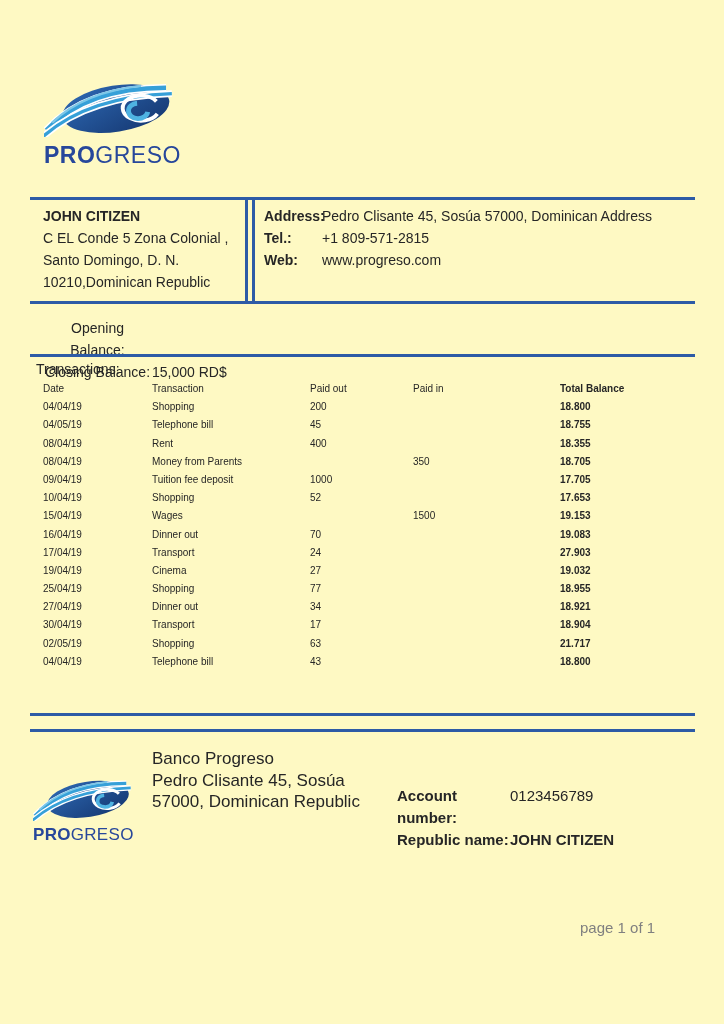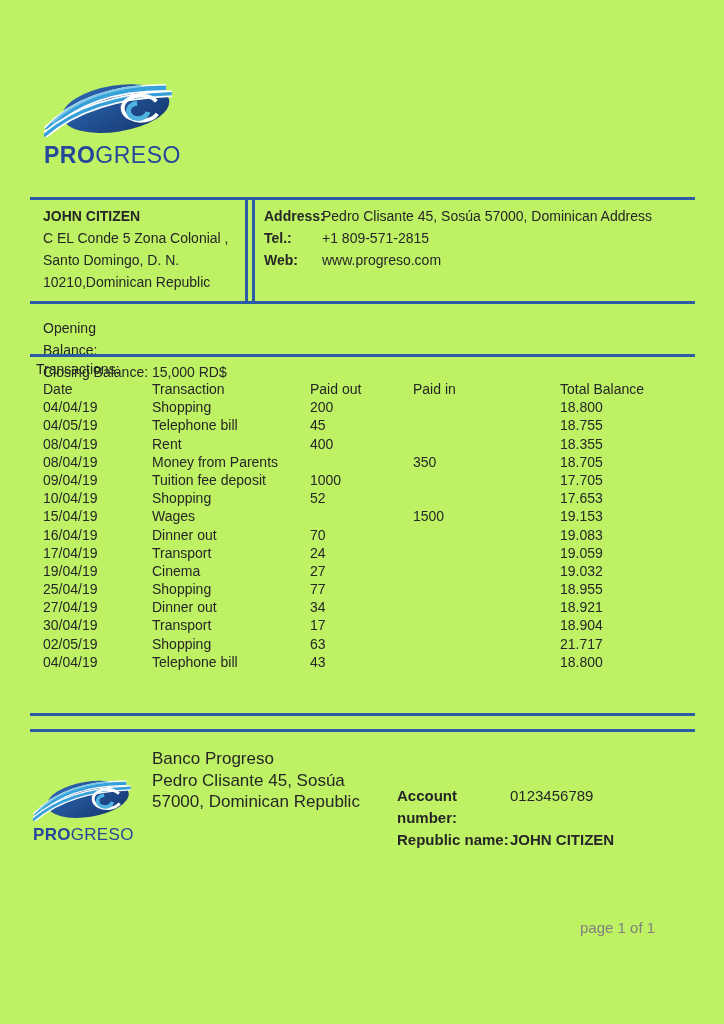--- a/index.html
+++ b/index.html
@@ -1,53 +1,53 @@
 <!DOCTYPE html>
 <html><head>
 <meta charset="utf-8">
 <style>
   * { margin:0; padding:0; box-sizing:border-box; }
   html,body { background:#ffffff; }
   .page {
-    position:relative; width:724px; height:1024px; background:#bef264;
+    position:relative; width:724px; height:1024px; background:#fef9c3;
     font-family:"Liberation Sans", sans-serif; color:#262626; overflow:hidden;
   }
   
   .logo-main { position:absolute; left:44px; top:82px; width:150px; }
   .logo-wordmark { margin-top:1px; font-size:23px; letter-spacing:0.5px; color:#27479b; }
   .logo-wordmark .pro { font-weight:700; }
   .logo-wordmark .greso { font-weight:400; }
   
   .info-box {
     position:absolute; left:30px; top:197px; width:665px;
     border-top:3px solid #2d5ba6; border-bottom:3px solid #2d5ba6;
     display:flex; font-size:14px; line-height:22px;
   }
   .info-left  { width:218px; border-right:3px solid #2d5ba6; padding:5px 6px 8px 13px; }
   .info-right { flex:1; border-left:3px solid #2d5ba6; margin-left:4px; padding:5px 6px 8px 9px; }
   .cust-name { font-weight:700; }
   .info-row { display:flex; }
   .info-row .lbl { font-weight:700; width:58px; flex:0 0 58px; }
   
   .balances { position:absolute; left:43px; top:317px; font-size:14px; line-height:22px; }
-  .balances .b-row { display:flex; }
+  .balances .b-row { display:flex;text-align:center; }
   .balances .b-lbl { width:109px; flex:0 0 109px; }
   .rule { position:absolute; left:30px; width:665px; height:3px; background:#2d5ba6; }
   .rule-balance { top:354px; }
   .rule-a { top:713px; }
   .rule-b { top:729px; }
   
   .tx-label { position:absolute; left:36px; top:361px; font-size:14px; }
-  .tx-table { position:absolute; left:43px; top:380px; width:652px; font-size:14px; }
+  .tx-table { position:absolute; left:43px; top:380px; width:652px; font-size:10px; }
   .t-row { display:flex; height:18.2px; line-height:18.2px; white-space:nowrap; }
   .c-date { width:109px; flex:0 0 109px; }
   .c-tx   { width:158px; flex:0 0 158px; }
   .c-out  { width:103px; flex:0 0 103px; }
   .c-in   { width:147px; flex:0 0 147px; }
-  .c-bal  { flex:1; font-weight:400; }
+  .c-bal  { flex:1; font-weight:700; }
   
   .footer-logo { position:absolute; left:33px; top:779px; width:110px; }
   .footer-logo .logo-wordmark { font-size:17px; margin-top:0; letter-spacing:0.3px; }
   .footer-bank { position:absolute; left:152px; top:748px; font-size:17px; line-height:21.5px; }
   .footer-account { position:absolute; left:397px; top:785px; font-size:15px; line-height:22px; }
   .fa-row { display:flex; }
   .fa-row .lbl { font-weight:700; width:113px; flex:0 0 113px; }
   .fa-row .val-bold { font-weight:700; }
   .page-num { position:absolute; left:580px; top:919px; font-size:15px; color:#808080; }
 </style>
@@ -178,21 +178,21 @@
       <span class="c-tx">Dinner out</span>
       <span class="c-out">70</span>
       <span class="c-in"></span>
       <span class="c-bal">19.083</span>
     </div>
         <div class="t-row">
       <span class="c-date">17/04/19</span>
       <span class="c-tx">Transport</span>
       <span class="c-out">24</span>
       <span class="c-in"></span>
-      <span class="c-bal">19.059</span>
+      <span class="c-bal">27.903</span>
     </div>
         <div class="t-row">
       <span class="c-date">19/04/19</span>
       <span class="c-tx">Cinema</span>
       <span class="c-out">27</span>
       <span class="c-in"></span>
       <span class="c-bal">19.032</span>
     </div>
         <div class="t-row">
       <span class="c-date">25/04/19</span>

